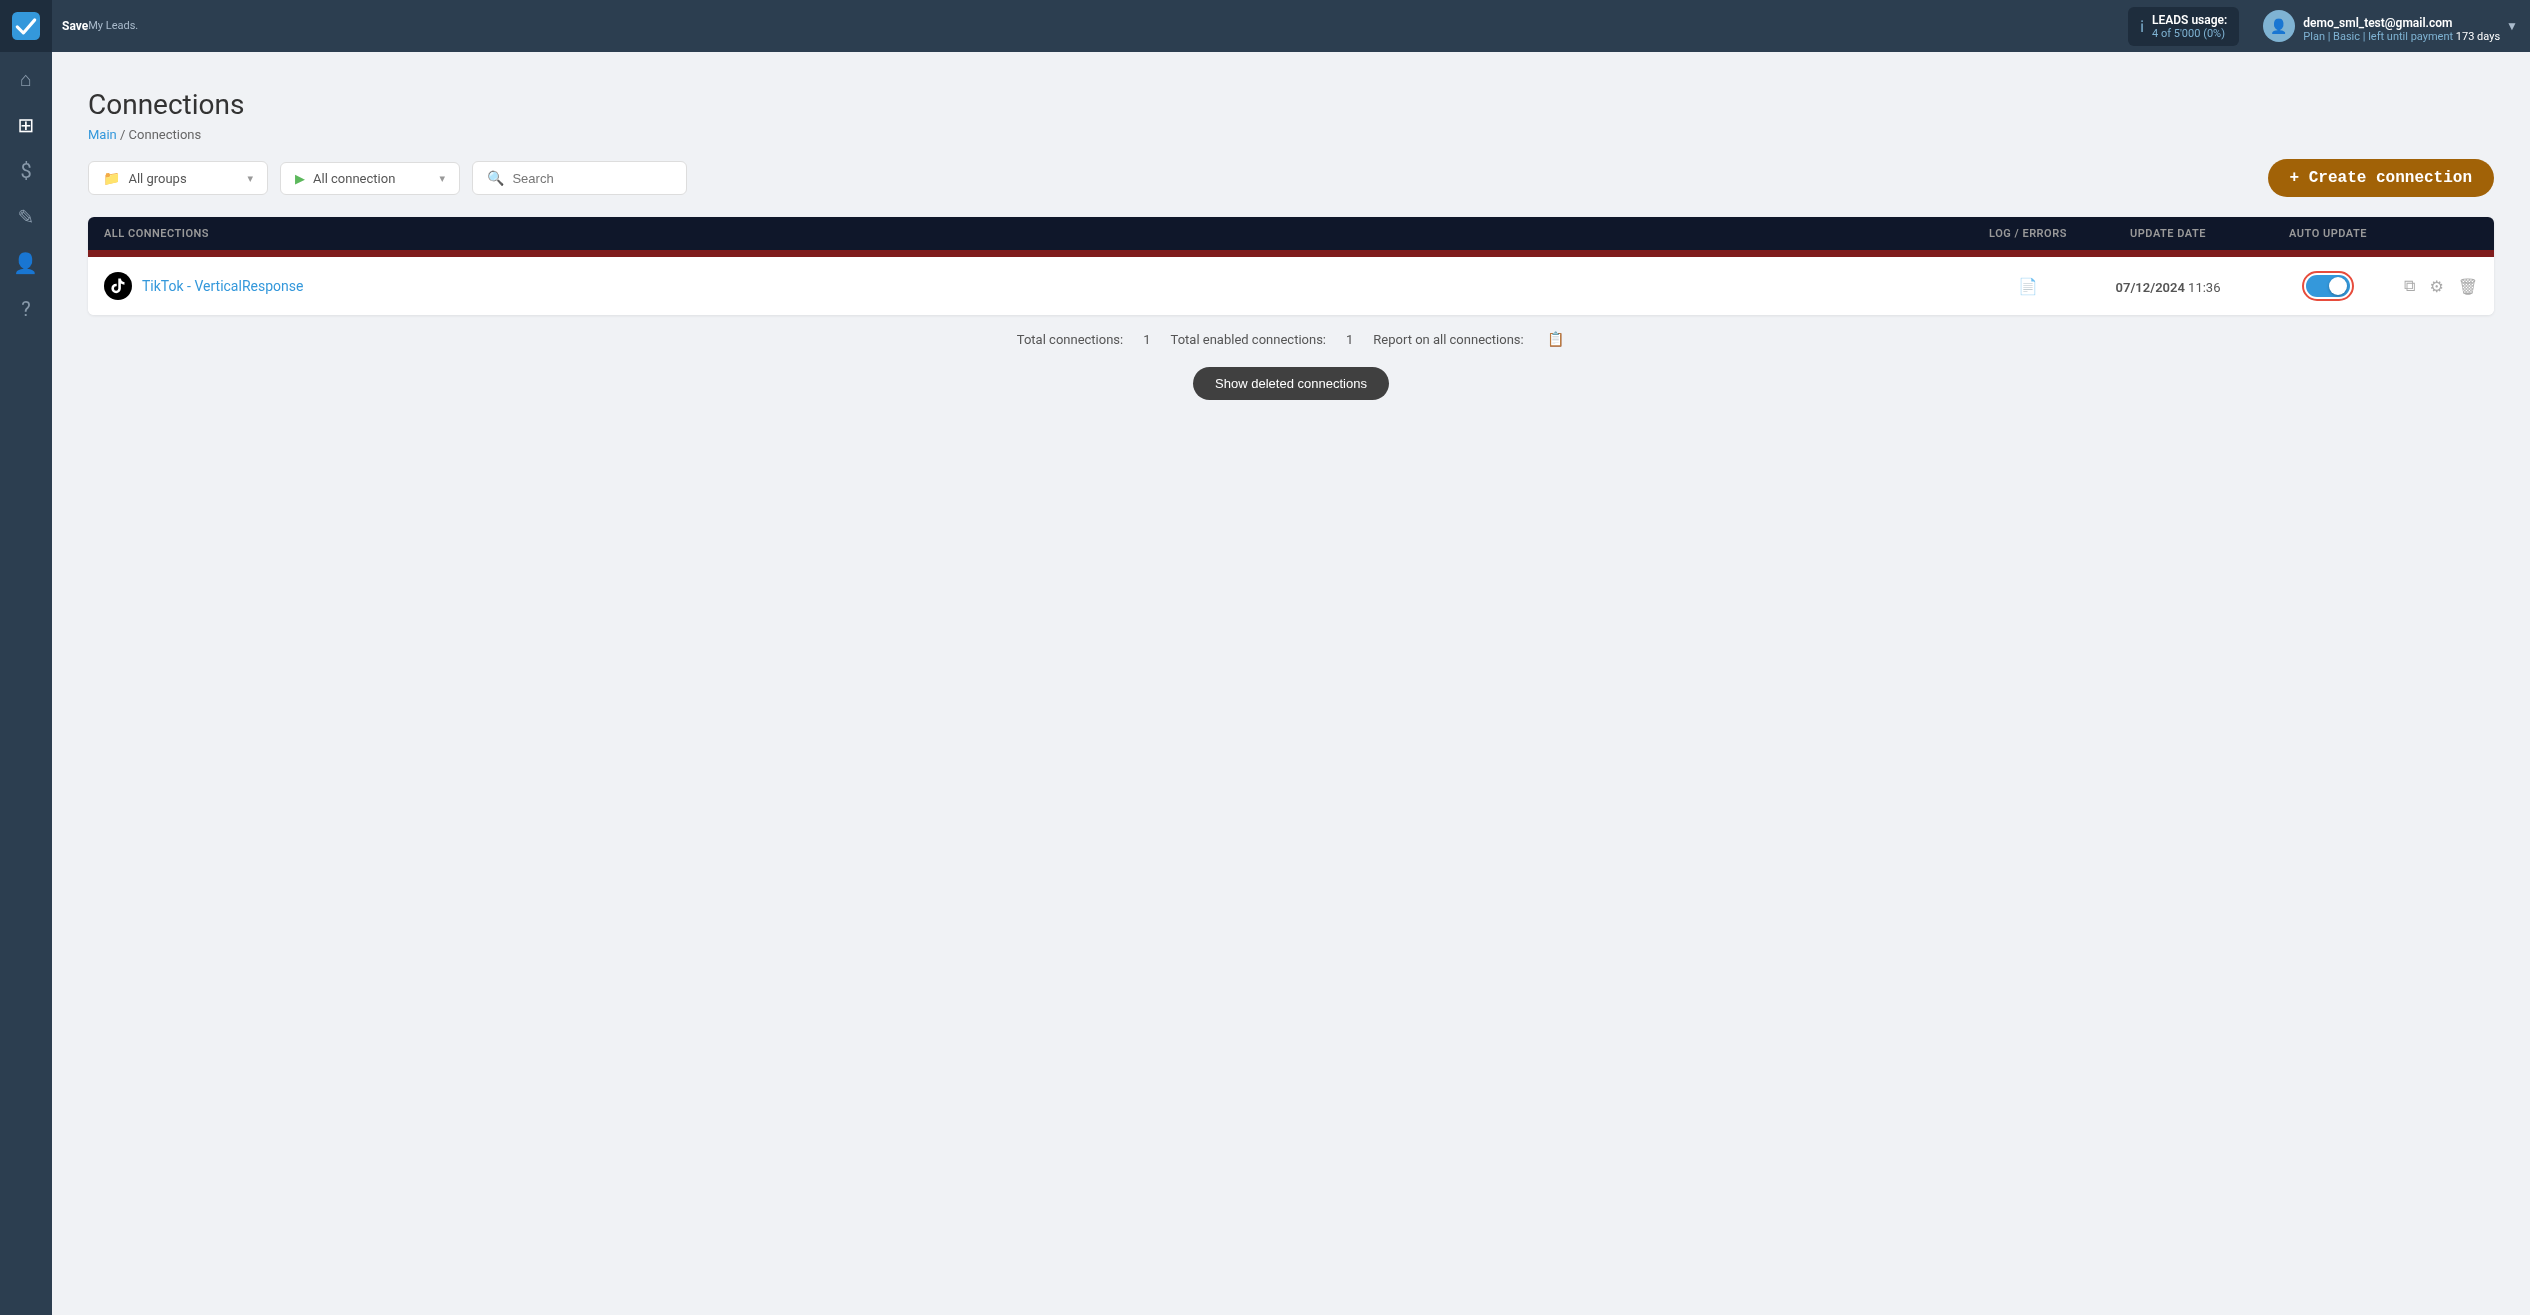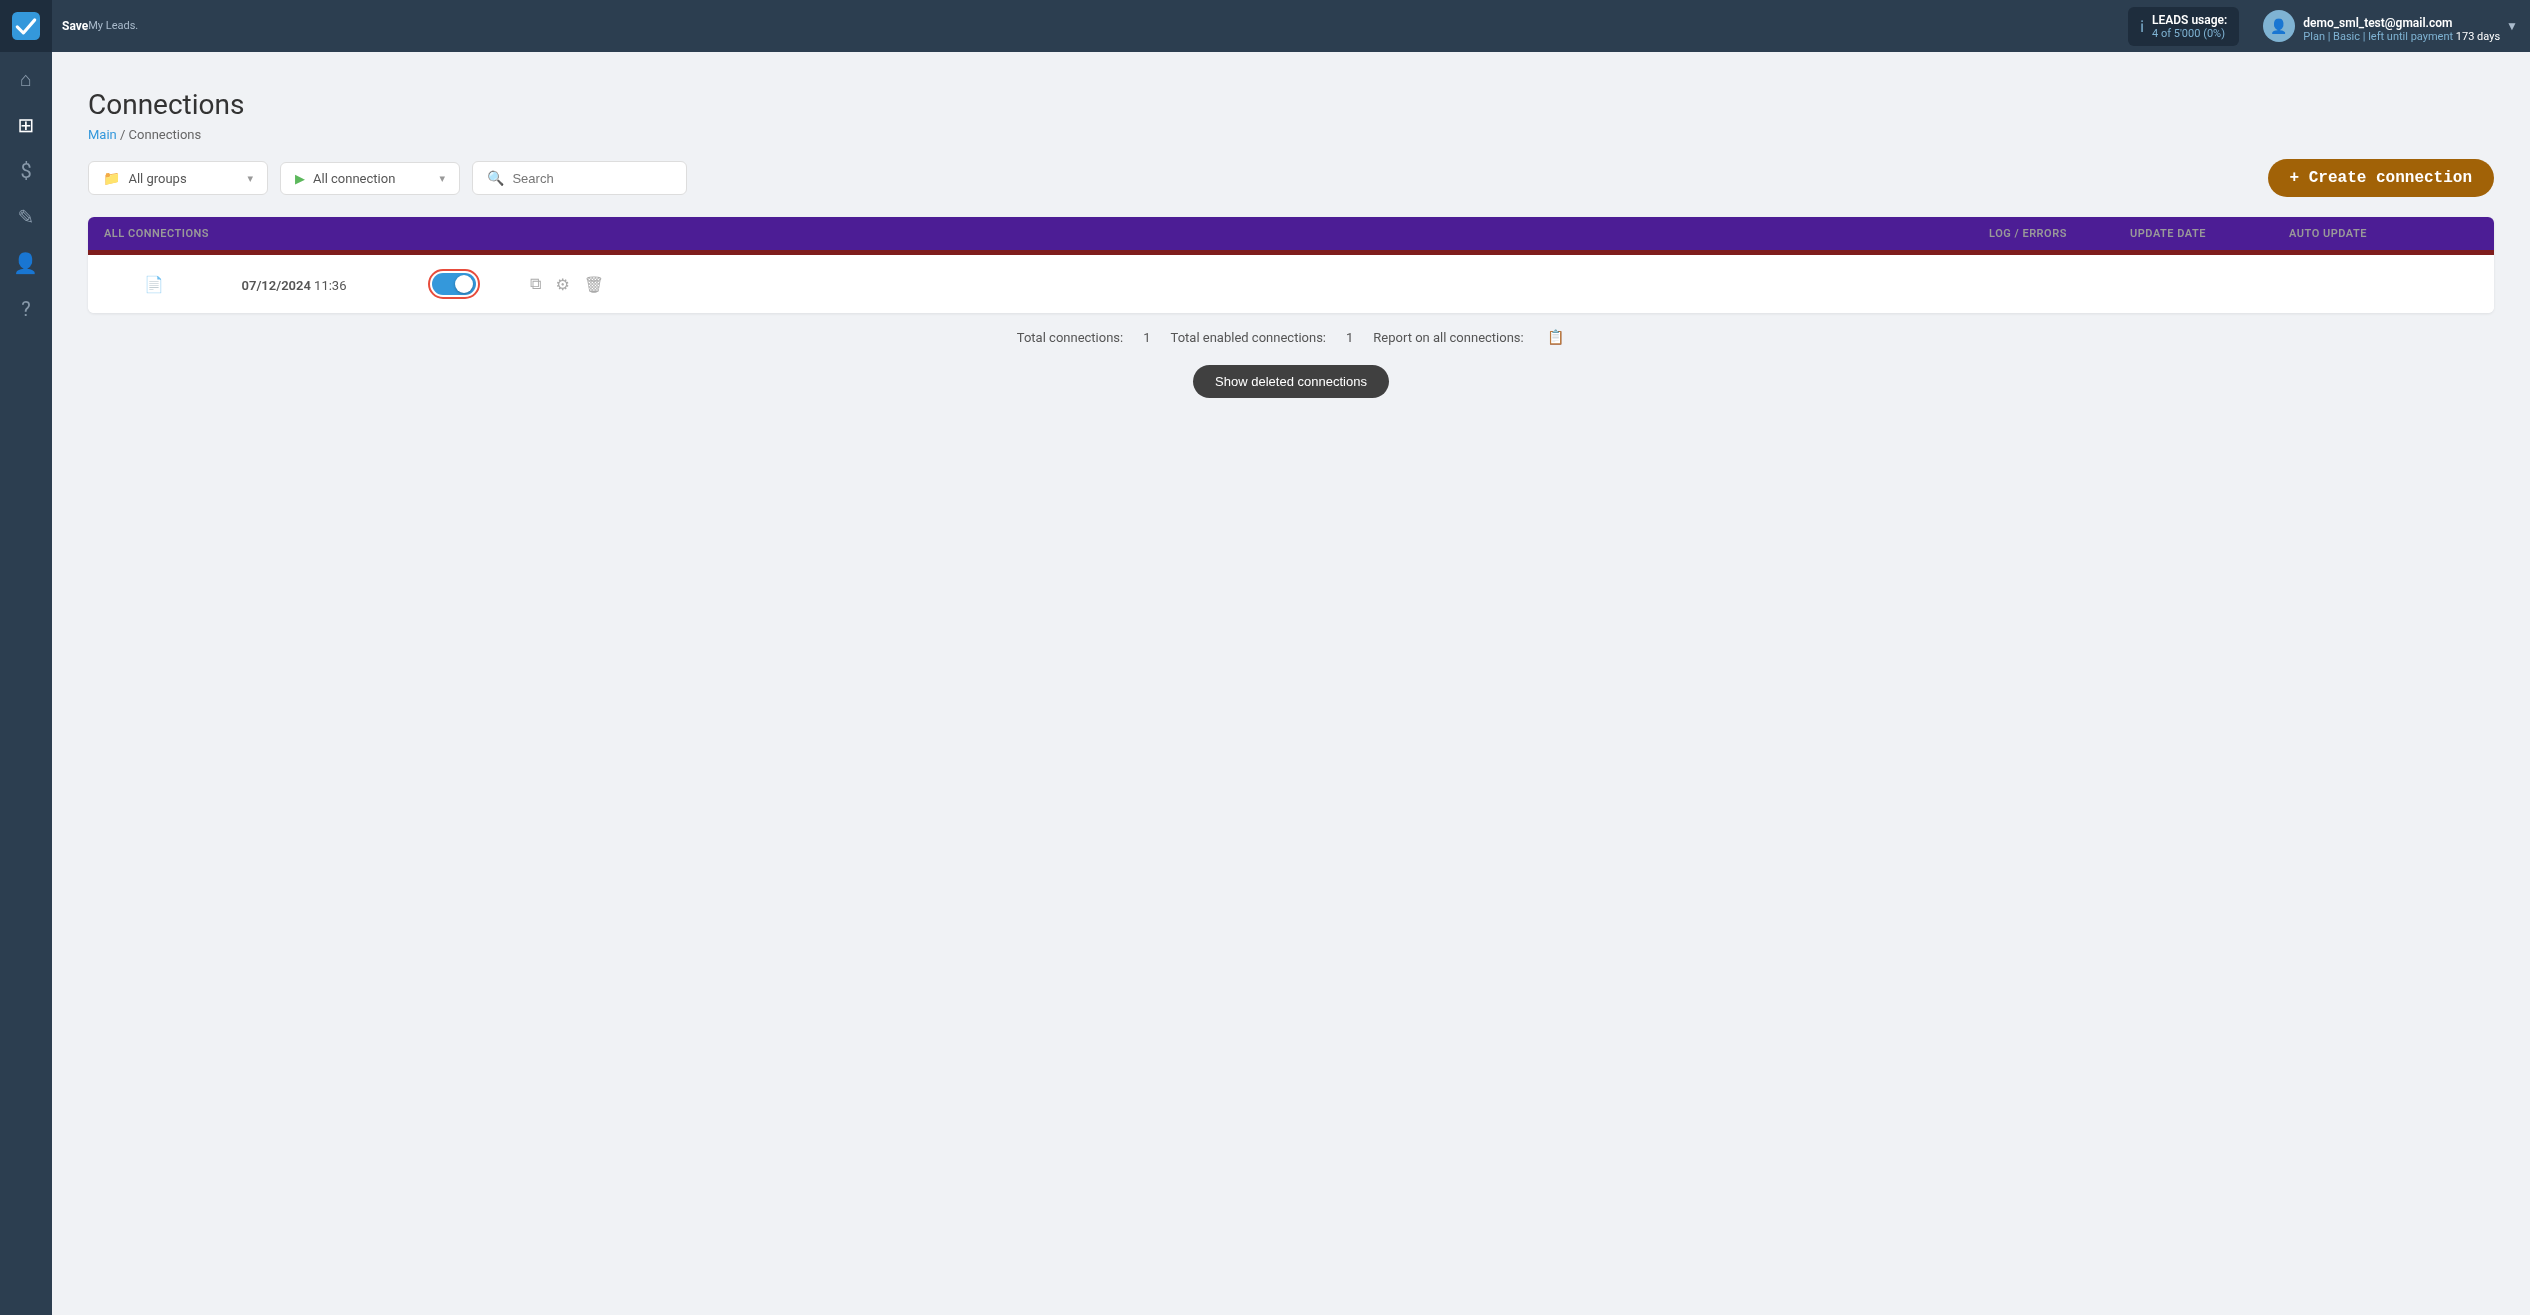--- a/index.html
+++ b/index.html
@@ -172,22 +172,22 @@
     .connections-table {
       background: #fff;
       border-radius: 6px;
       overflow: hidden;
       box-shadow: 0 1px 3px rgba(0,0,0,0.08);
     }
     .table-header {
       display: flex;
       align-items: center;
       padding: 10px 16px;
-      border-bottom: 5px solid #7f1d1d;
-      background: #4c1d95;
+      border-bottom: 7px solid #7f1d1d;
+      background: #0f172a;
     }
     .table-header-label {
       font-size: 11px;
       font-weight: 600;
       color: #999;
       text-transform: uppercase;
       letter-spacing: 0.5px;
     }
     .col-name { flex: 1; }
     .col-log { width: 100px; text-align: center; }
@@ -369,20 +369,29 @@
     <div class="connections-table">
       <div class="table-header">
         <div class="col-name table-header-label">ALL CONNECTIONS</div>
         <div class="col-log table-header-label">LOG / ERRORS</div>
         <div class="col-date table-header-label">UPDATE DATE</div>
         <div class="col-auto table-header-label">AUTO UPDATE</div>
         <div class="col-actions"></div>
       </div>
 
       <div class="table-row">
+        <div class="col-name" style="display:flex;align-items:center;">
+
+          <div class="conn-icon" style="background:#000;overflow:hidden;">
+            <svg viewBox="0 0 24 24" width="18" height="18" fill="white">
+              <path d="M19.59 6.69a4.83 4.83 0 0 1-3.77-4.25V2h-3.45v13.67a2.89 2.89 0 0 1-2.88 2.5 2.89 2.89 0 0 1-2.89-2.89 2.89 2.89 0 0 1 2.89-2.89c.28 0 .54.04.79.1V9.01a6.28 6.28 0 0 0-.79-.05A6.34 6.34 0 0 0 3.15 15.3a6.34 6.34 0 0 0 6.34 6.34 6.34 6.34 0 0 0 6.34-6.34V8.69a8.17 8.17 0 0 0 4.78 1.53V6.79a4.85 4.85 0 0 1-1.02-.1z"></path>
+            </svg>
+          </div>
+          <a class="conn-name">TikTok - VerticalResponse</a>
+        </div>
         <div class="col-log" style="text-align:center;">
           <span class="log-icon">📄</span>
         </div>
         <div class="col-date">
           <span class="update-date">
             <strong>07/12/2024</strong>
             <span>11:36</span>
           </span>
         </div>
         <div class="col-auto" style="display:flex;align-items:center;justify-content:center;">

